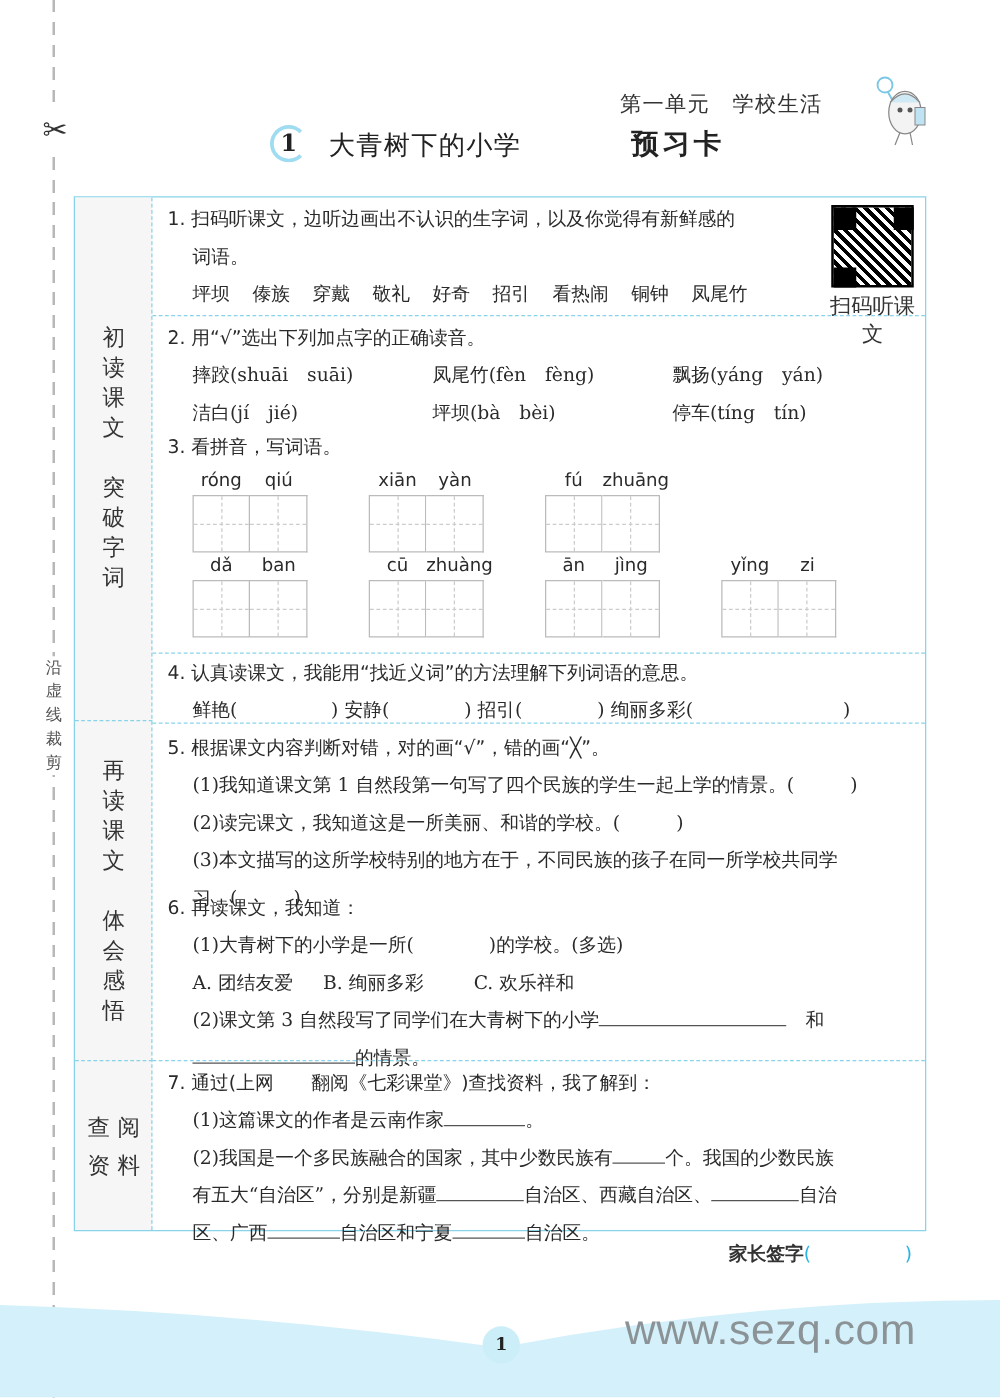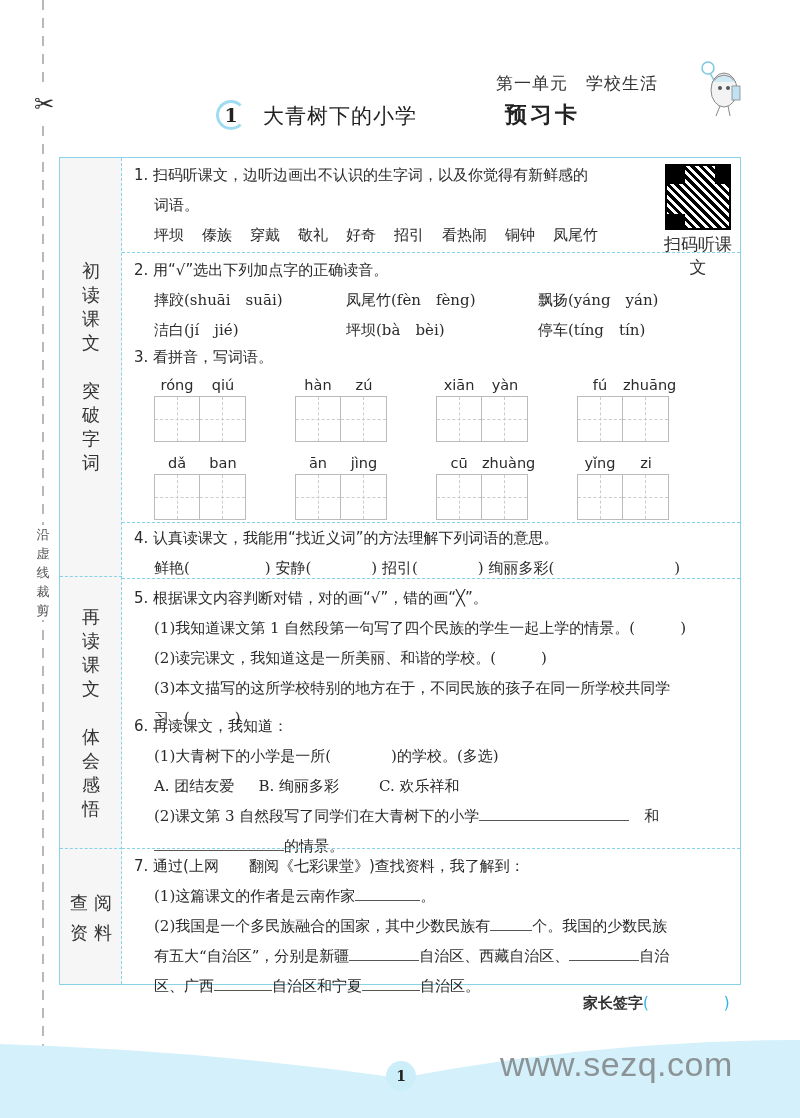--- a/index.html
+++ b/index.html
@@ -218,74 +218,64 @@
               <span>róng</span>
               <span>qiú</span>
             </div>
             <div class="boxes">
               <div class="box"></div>
               <div class="box"></div>
             </div>
           </div>
         <div class="tiange-item">
             <div class="py">
-              <span>hàn</span>
-              <span>zú</span>
-            </div>
-            <div class="boxes">
-              <div class="box"></div>
-              <div class="box"></div>
-            </div>
-          </div>
-        <div class="tiange-item">
-            <div class="py">
               <span>xiān</span>
               <span>yàn</span>
             </div>
             <div class="boxes">
               <div class="box"></div>
               <div class="box"></div>
             </div>
           </div>
         <div class="tiange-item">
             <div class="py">
               <span>fú</span>
               <span>zhuāng</span>
             </div>
             <div class="boxes">
               <div class="box"></div>
               <div class="box"></div>
             </div>
           </div>
       </div>
-      <div class="tiange-row" style="margin-top:10px;">
+      <div class="tiange-row" style="margin-top:0;">
         <div class="tiange-item">
             <div class="py">
               <span>dǎ</span>
               <span>ban</span>
             </div>
             <div class="boxes">
               <div class="box"></div>
               <div class="box"></div>
             </div>
           </div>
         <div class="tiange-item">
             <div class="py">
+              <span>cū</span>
+              <span>zhuàng</span>
+            </div>
+            <div class="boxes">
+              <div class="box"></div>
+              <div class="box"></div>
+            </div>
+          </div>
+        <div class="tiange-item">
+            <div class="py">
               <span>ān</span>
               <span>jìng</span>
-            </div>
-            <div class="boxes">
-              <div class="box"></div>
-              <div class="box"></div>
-            </div>
-          </div>
-        <div class="tiange-item">
-            <div class="py">
-              <span>cū</span>
-              <span>zhuàng</span>
             </div>
             <div class="boxes">
               <div class="box"></div>
               <div class="box"></div>
             </div>
           </div>
         <div class="tiange-item">
             <div class="py">
               <span>yǐng</span>
               <span>zi</span>

